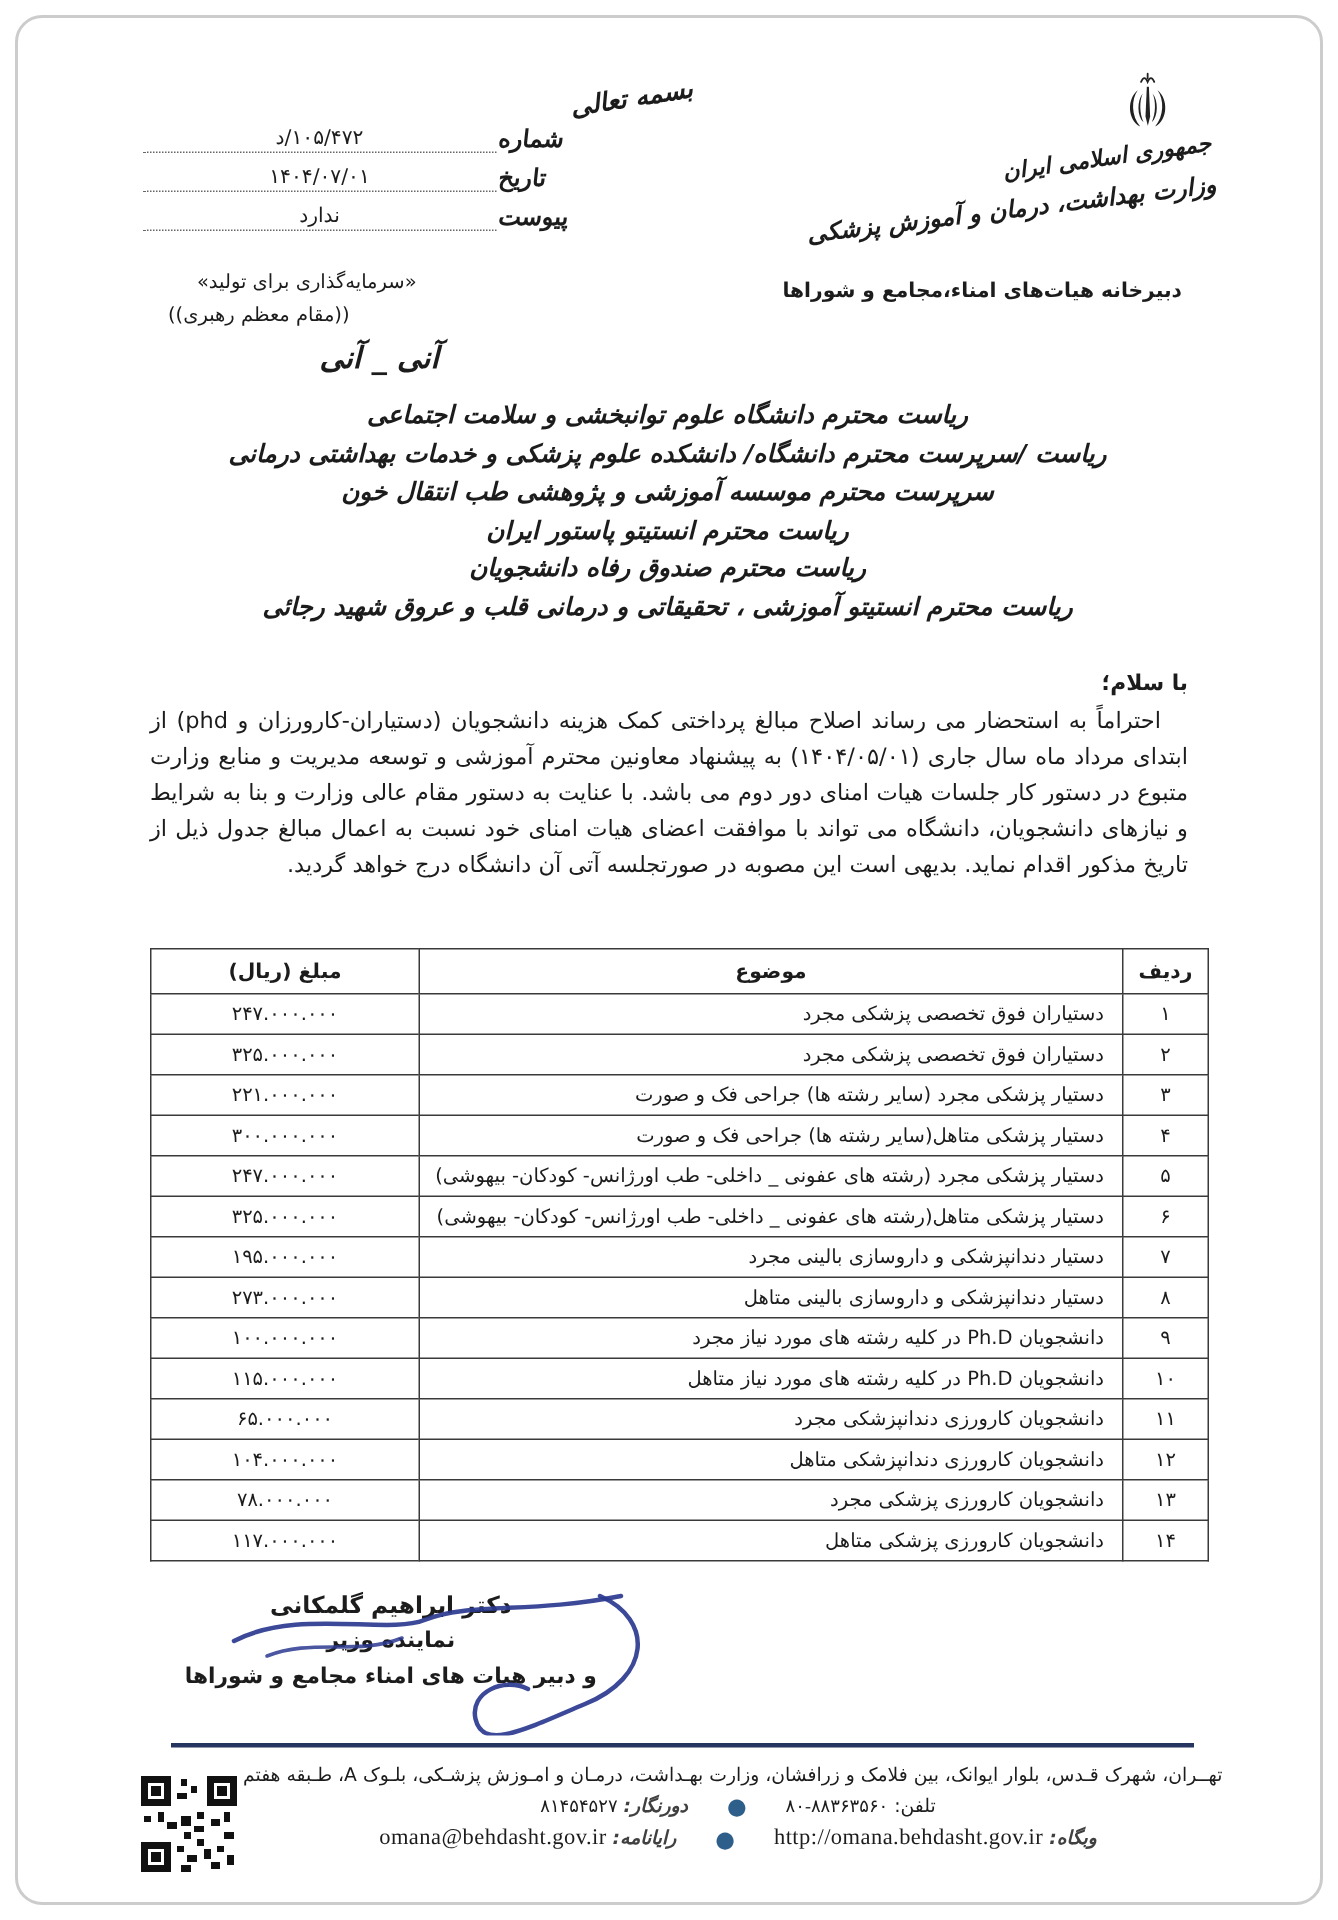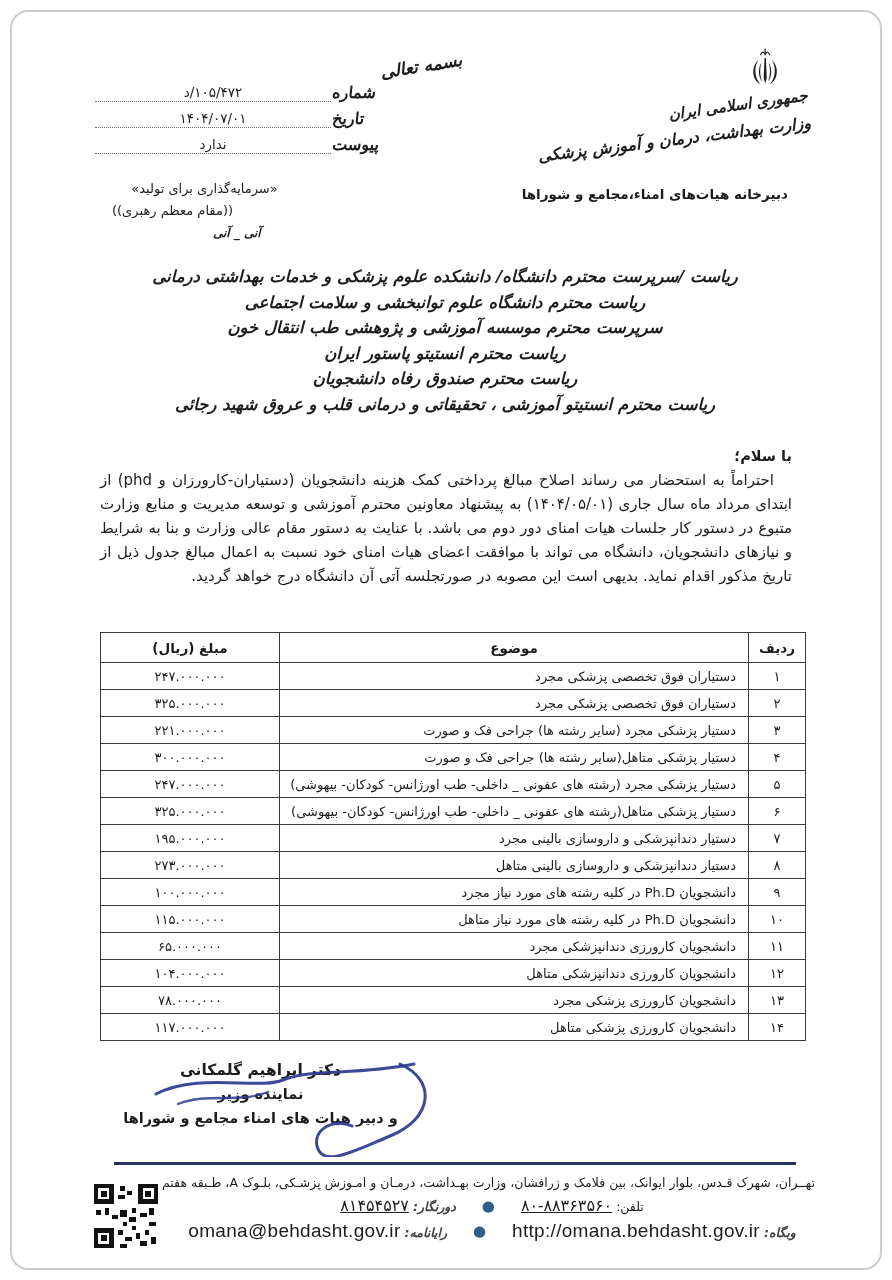--- a/index.html
+++ b/index.html
@@ -17,21 +17,21 @@
   .org3{position:absolute;right:104px;top:186px;font-size:13.5px;font-weight:bold;direction:rtl;}
 
   .meta{position:absolute;left:95px;top:80px;width:300px;direction:rtl;}
   .meta-row{display:flex;align-items:flex-end;margin-bottom:4px;height:22px;}
   .meta-label{font-style:italic;font-weight:bold;font-size:16px;width:64px;text-align:left;
               transform:skewX(8deg);}
   .meta-dots{flex:1;border-bottom:1.5px dotted #666;text-align:center;font-size:13.5px;
              padding-bottom:1px;line-height:15px;}
   .slogan1{position:absolute;left:112px;top:181px;width:185px;font-size:13px;direction:rtl;text-align:center;}
   .slogan2{position:absolute;left:100px;top:203px;width:145px;font-size:13px;direction:rtl;text-align:center;}
-  .urgency{position:absolute;left:213px;top:226px;font-size:12px;font-weight:bold;font-style:italic;direction:rtl;}
+  .urgency{position:absolute;left:213px;top:226px;font-size:20px;font-weight:bold;font-style:italic;direction:rtl;}
 
   .recipients{position:absolute;left:95px;top:264px;width:700px;text-align:center;direction:rtl;}
   .recipients div{font-weight:bold;font-style:italic;font-size:16.5px;line-height:25.5px;}
 
   .salutation{position:absolute;right:100px;top:448px;font-size:14.5px;font-weight:bold;direction:rtl;}
   .body-text{position:absolute;left:100px;top:468px;width:692px;direction:rtl;text-align:justify;
              font-size:15px;line-height:24px;text-indent:18px;}
 
   
   .tbl-wrap{position:absolute;left:100px;top:632px;width:706px;}
@@ -49,22 +49,22 @@
   .sig-svg{position:absolute;left:118px;top:1052px;pointer-events:none;}
 
   
   .footer-line{position:absolute;left:114px;top:1162px;width:682px;height:2.5px;background:#26355f;}
   .qr{position:absolute;left:94px;top:1184px;width:64px;height:64px;}
   .footer-text{position:absolute;right:70px;top:1174px;width:660px;direction:rtl;}
   .addr{font-size:12.5px;text-align:left;line-height:17px;}
   .contact-row{display:flex;justify-content:center;align-items:center;gap:26px;margin-top:5px;font-size:12.5px;}
   .bullet{color:#2e5f8a;font-size:15px;line-height:12px;}
   .lbl-cal{color:#404040;font-style:italic;font-weight:bold;}
-  .num{font-family:"Liberation Serif",serif;font-size:16px;text-decoration:underline;}
-  .url{font-family:Liberation Sans, sans-serif;font-size:19px;letter-spacing:.3px;}
+  .num{font-family:"Liberation Serif",serif;font-size:12px;}
+  .url{font-family:Liberation Serif, serif;font-size:15px;letter-spacing:.3px;}
 </style>
 </head>
 <body>
 
 <div class="page">
   <div class="frame"></div>
 
   <div class="besmellah">بسمه تعالی</div>
 
   <svg class="emblem" viewBox="0 0 60 80">
@@ -94,22 +94,22 @@
       <span class="meta-dots">ندارد</span>
     </div>
   </div>
 
   <div class="slogan1">«سرمایه‌گذاری برای تولید»</div>
   <div class="slogan2">((مقام معظم رهبری))</div>
   <div class="urgency">آنی _ آنی</div>
 
   <div class="recipients">
 
-  <div>ریاست /سرپرست محترم دانشگاه/ دانشکده علوم پزشکی و خدمات بهداشتی درمانی</div>
-      <div>ریاست محترم دانشگاه علوم توانبخشی و سلامت اجتماعی</div>
+  <div>ریاست محترم دانشگاه علوم توانبخشی و سلامت اجتماعی</div>
+      <div>ریاست /سرپرست محترم دانشگاه/ دانشکده علوم پزشکی و خدمات بهداشتی درمانی</div>
       <div>سرپرست محترم موسسه آموزشی و پژوهشی طب انتقال خون</div>
       <div>ریاست محترم انستیتو پاستور ایران</div>
       <div>ریاست محترم صندوق رفاه دانشجویان</div>
       <div>ریاست محترم انستیتو آموزشی ، تحقیقاتی و درمانی قلب و عروق شهید رجائی</div>
     </div>
 
   <div class="salutation">با سلام؛</div>
   <div class="body-text">احتراماً به استحضار می رساند اصلاح مبالغ پرداختی کمک هزینه دانشجویان (دستیاران-کارورزان و phd) از ابتدای مرداد ماه سال جاری (۱۴۰۴/۰۵/۰۱) به پیشنهاد معاونین محترم آموزشی و توسعه مدیریت و منابع وزارت متبوع در دستور کار جلسات هیات امنای دور دوم می باشد. با عنایت به دستور مقام عالی وزارت و بنا به شرایط و نیازهای دانشجویان، دانشگاه می تواند با موافقت اعضای هیات امنای خود نسبت به اعمال مبالغ جدول ذیل از تاریخ مذکور اقدام نماید. بدیهی است این مصوبه در صورتجلسه آتی آن دانشگاه درج خواهد گردید.</div>
 
   <div class="tbl-wrap">

